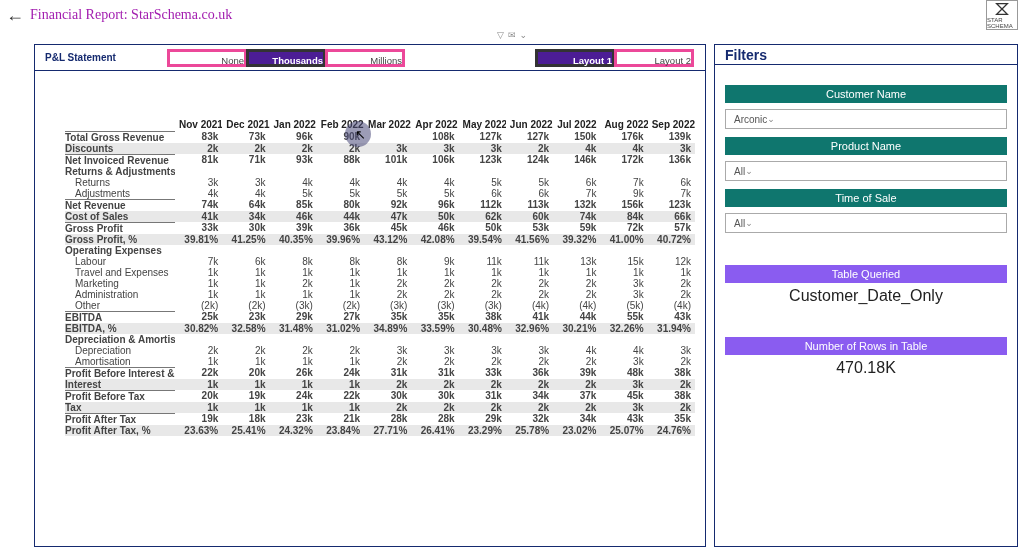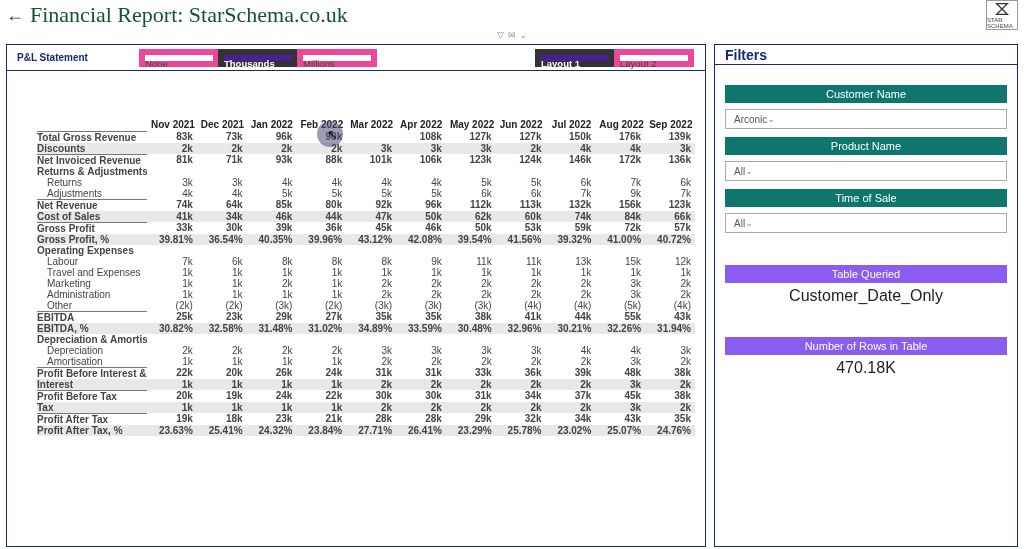--- a/index.html
+++ b/index.html
@@ -1,32 +1,32 @@
 <!DOCTYPE html>
 <html><head>
 <meta charset="utf-8">
 <style>
   * { box-sizing: border-box; margin: 0; padding: 0; }
   html, body { width: 1024px; height: 549px; font-family: "Segoe UI", Arial, sans-serif; background: #fff; color: #222; overflow: hidden; }
   .header { display: flex; align-items: center; justify-content: space-between; height: 30px; padding: 0 6px; }
   .header-left { display: flex; align-items: center; gap: 6px; }
-  .title { font-size: 22px; font-weight: 400; color: #14532d; font-family: Georgia, 'Times New Roman', serif; }
+  .title { font-size: 14px; font-weight: 400; color: #a21caf; font-family: Georgia, 'Times New Roman', serif; }
   .back-arrow { font-size: 18px; color: #333; cursor: pointer; }
   .logo-box { width: 32px; height: 30px; border: 1px solid #999; display: flex; flex-direction: column; align-items: center; justify-content: center; font-size: 6px; color: #444; }
   .logo-box svg { width: 20px; height: 18px; }
 
   .toolstrip { display:flex; justify-content:center; gap:4px; height:14px; font-size:9px; color:#888; }
 
   .body { display: flex; gap: 8px; padding: 0 6px; height: calc(100% - 46px); }
 
-  .main-panel { flex: 1; border: 1px solid #152a6f; background: #fff; display:flex; flex-direction:column; overflow:hidden; }
+  .main-panel { flex: 1; border: 1px solid #152a6f; background: #fff; display:flex; flex-direction:column; overflow:hidden;margin-left:28px; }
   .ctrl-row { display:flex; align-items:center; height:26px; border-bottom:1px solid #152a6f; font-size:10px; }
   .pl-label { width:132px; padding-left:10px; color:#152a6f; font-weight:600; }
   .seg-group { display:flex; align-items:center; }
-  .seg { width:80px; height:18px; line-height:18px; text-align:left; border:6px solid #ec4899; color:#444; margin-right:-1px; cursor:pointer; font-size:9.5px; background:#fff; }
+  .seg { width:80px; height:18px; line-height:18px; text-align:right; border:3px solid #ec4899; color:#444; margin-right:-1px; cursor:pointer; font-size:9.5px; background:#fff; }
   .seg.dark { background:#4c1d95; color:#fff; border-color:#333;font-weight:bold; }
   .spacer { flex:1; }
   .seg-group.layout { margin-right:12px; }
 
   .table-area { flex:1; overflow:auto; padding:46px 10px 6px 30px; position:relative; }
   table { border-collapse: collapse; font-size:10px; width:100%; table-layout:fixed; }
   th, td { text-align:right; padding:0 4px; height:11px; line-height:11px; color:#444; white-space:nowrap; overflow:hidden; }
   th.rowlabel, td.rowlabel { text-align:left; width:110px; padding-left:0; }
   thead th { font-weight:600; color:#222; height:14px; }
   tr.section-start td.rowlabel { border-top:1px solid #777; }
@@ -227,21 +227,21 @@
               <td>46k</td>
               <td>50k</td>
               <td>53k</td>
               <td>59k</td>
               <td>72k</td>
               <td>57k</td>
             </tr>
             <tr class="bold shade">
               <td class="rowlabel">Gross Profit, %</td>
               <td>39.81%</td>
-              <td>36.54%</td>
+              <td>41.25%</td>
               <td>40.35%</td>
               <td>39.96%</td>
               <td>43.12%</td>
               <td>42.08%</td>
               <td>39.54%</td>
               <td>41.56%</td>
               <td>39.32%</td>
               <td>41.00%</td>
               <td>40.72%</td>
             </tr>

